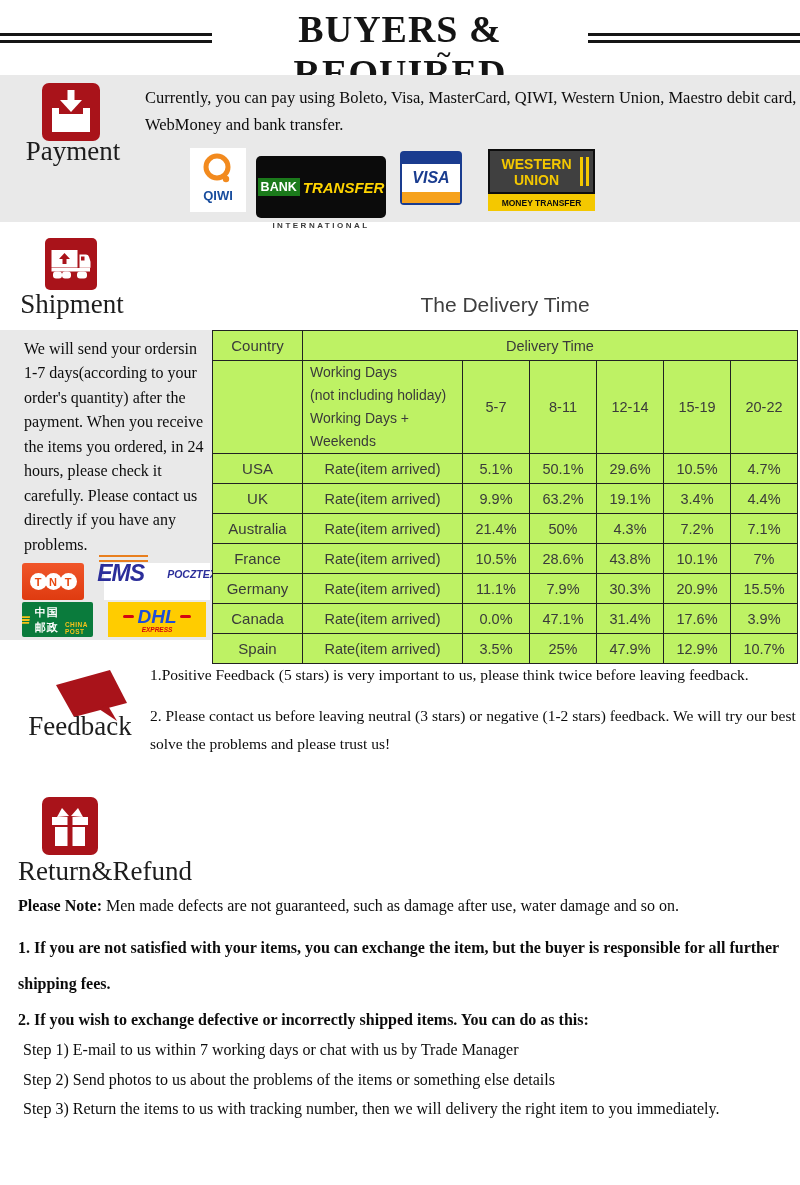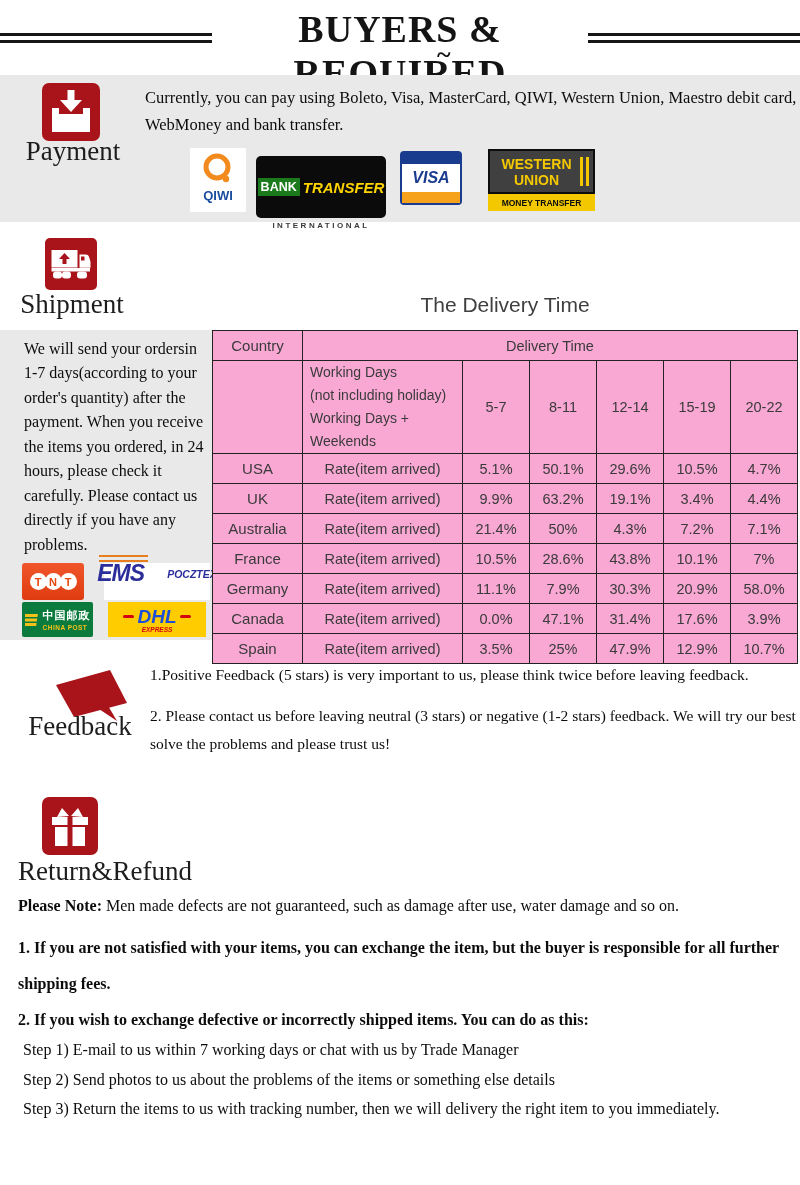--- a/index.html
+++ b/index.html
@@ -68,32 +68,32 @@
                 font:bold 11px "Liberation Sans", sans-serif; color:#e8470f; }
   .ems { position:absolute; left:104px; top:233px; width:106px; height:37px; background:#fff;
          display:flex; align-items:center; justify-content:center; padding-bottom:16px; box-sizing:border-box;gap:20px; }
   .ems-name { position:relative; font:italic 800 23px "Liberation Sans", sans-serif; color:#2b2e9a;
               line-height:0.85; letter-spacing:-1px; }
   .ems-name::before { content:""; position:absolute; left:2px; right:-4px; top:-9px; height:8px;
                       background:repeating-linear-gradient(#e87f1e 0 2px, transparent 2px 5px); }
   .ems-sub { font:italic bold 10.5px "Liberation Sans", sans-serif; color:#2b2e9a; margin-left:3px; }
   .cpost { position:absolute; left:22px; top:272px; width:71px; height:35px; background:#0a7b3c;
            border-radius:2px; display:flex; align-items:center; justify-content:center; gap:4px; }
-  .cpost-text { display:flex; flex-direction:column; align-items:flex-start; }
+  .cpost-text { display:flex; align-items:flex-end; }
   .cpost-cn { color:#fff; font:bold 11px "Liberation Sans", sans-serif; letter-spacing:1px; }
   .cpost-en { color:#f6c21a; font:bold 6.5px "Liberation Sans", sans-serif; letter-spacing:0.5px; margin-top:1px; }
   .dhl { position:absolute; left:108px; top:272px; width:98px; height:35px; background:#ffcc00;
          display:flex; flex-direction:column; align-items:center; justify-content:center; }
   .dhl-row { display:flex; align-items:center; gap:3px; }
   .dhl-dash { width:11px; height:3px; background:#d40511; border-radius:2px; }
   .dhl-name { font:italic 800 19px "Liberation Sans", sans-serif; color:#1d4ed8; line-height:1; }
   .dhl-sub  { font:italic bold 6.5px "Liberation Sans", sans-serif; color:#d40511; }
 
   .dtable { position:absolute; left:212px; top:330px; border-collapse:collapse; table-layout:fixed;
-            background:#f9a8d4; font-family:"Liberation Sans", sans-serif; color:#3a3a3a; }
+            background:#bef264; font-family:"Liberation Sans", sans-serif; color:#3a3a3a; }
   .dtable td { border:1.5px solid #222; text-align:center; padding:0; font-size:14.5px; overflow:hidden; }
   .dtable tr.hrow1 { height:30px; }
   .dtable tr.hrow2 { height:68px;padding-left:26px; }
   .dtable tr.drow  { height:30px; }
   .wd-cell { text-align:left !important; padding-left:7px !important; font-size:14px !important; line-height:1.65; }
   .country-cell { font-size:15px !important; }
 
   
   .fb-icon  { left:44px; top:667px; }
   .fb-label { left:2px; top:711px; width:156px; }
@@ -279,21 +279,21 @@
       <td>10.1%</td>
       <td>7%</td>
     </tr>
     <tr class="drow">
       <td class="country-cell">Germany</td>
       <td>Rate(item arrived)</td>
       <td>11.1%</td>
       <td>7.9%</td>
       <td>30.3%</td>
       <td>20.9%</td>
-      <td>58.0%</td>
+      <td>15.5%</td>
     </tr>
     <tr class="drow">
       <td class="country-cell">Canada</td>
       <td>Rate(item arrived)</td>
       <td>0.0%</td>
       <td>47.1%</td>
       <td>31.4%</td>
       <td>17.6%</td>
       <td>3.9%</td>
     </tr>

